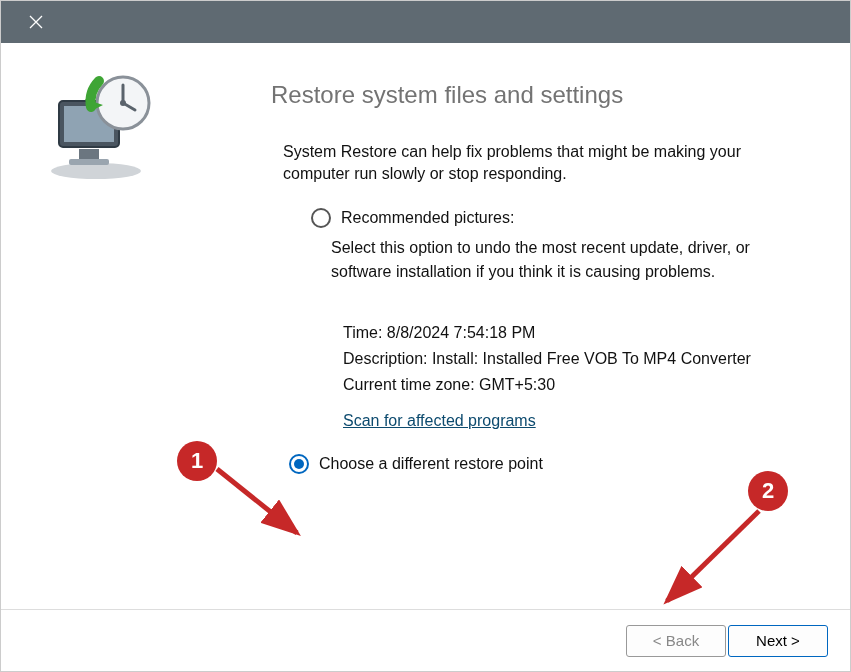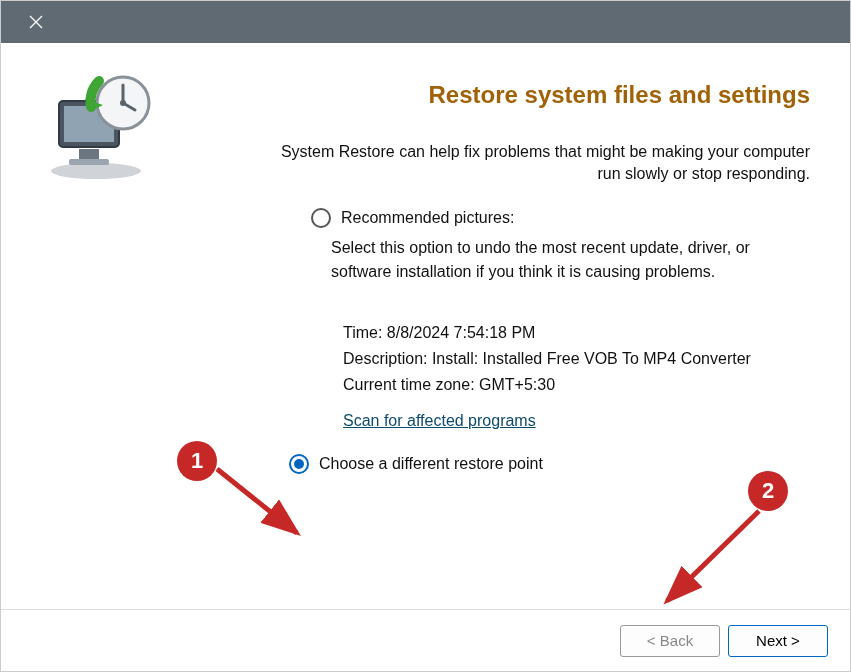--- a/index.html
+++ b/index.html
@@ -5,33 +5,33 @@
   * { box-sizing: border-box; }
   html, body { margin:0; padding:0; font-family: "Segoe UI", Tahoma, sans-serif; background:#fff; }
   .window { width:851px; height:672px; display:flex; flex-direction:column; border:1px solid #ccc; }
   .titlebar { height:42px; background:#5f6a72; color:#fff; display:flex; align-items:center; justify-content:space-between; padding:0 0 0 8px; }
   .titlebar-left { display:flex; align-items:center; gap:8px; }
   .title-text { font-size:15px; }
   .close-btn { width:54px; height:42px; display:flex; align-items:center; justify-content:center; }
   .body { flex:1; display:flex; background:#fff; position:relative; }
   .left-pane { width:210px; padding:30px 0 0 40px; }
   .content { flex:1; padding:38px 40px 20px 60px; font-size:16px; color:#111; }
-  h1 { font-size:24px; font-weight:700; margin:0 0 32px 0; color:#a16207;text-align:right; }
-  .para { margin:0 0 22px 4px; line-height:1.4;text-align:right; }
+  h1 { font-size:24px; font-weight:400; margin:0 0 32px 0; color:#737373; }
+  .para { margin:0 0 22px 12px; line-height:1.4; }
   .radio-block { margin-left:40px; }
   .radio-row { display:flex; align-items:center; gap:10px; margin-bottom:8px; }
   .radio { width:20px; height:20px; border:2px solid #555; border-radius:50%; display:flex; align-items:center; justify-content:center; flex-shrink:0; }
   .radio.selected { border-color:#0067c0; }
   .radio.selected::after { content:""; width:10px; height:10px; background:#0067c0; border-radius:50%; }
   .radio-label { font-size:16px; }
   .desc-text { margin-left:20px; line-height:1.5; margin-bottom:40px; }
   .info-line { margin-left:32px; margin-bottom:8px; }
   .link { color:#0c4a6e; text-decoration:underline; margin-left:32px; display:inline-block; margin-top:10px; margin-bottom:20px; cursor:pointer; }
   .radio-block-2 { margin-left:18px; margin-top:4px; }
-  .footer { height:62px; border-top:1px solid #ddd; background:#fff; display:flex; align-items:center; justify-content:flex-end; padding:0 22px; gap:8px; }
+  .footer { height:62px; border-top:1px solid #ddd; background:#fff; display:flex; align-items:center; justify-content:flex-end; padding:0 22px; gap:2px; }
   .btn { height:32px; min-width:100px; border:1px solid #999; background:#fdfdfd; border-radius:3px; font-size:15px; display:flex; align-items:center; justify-content:center; padding:0 14px; cursor:pointer; }
   .btn.disabled { color:#888; cursor:default; }
   .btn.primary { border:1px solid #0067c0; }
   
   .anno { position:absolute; width:40px; height:40px; background:#c62828; border-radius:50%; color:#fff; font-size:22px; font-weight:700; display:flex; align-items:center; justify-content:center; }
   .arrow { position:absolute; }
 </style>
 </head>
 <body>
 

